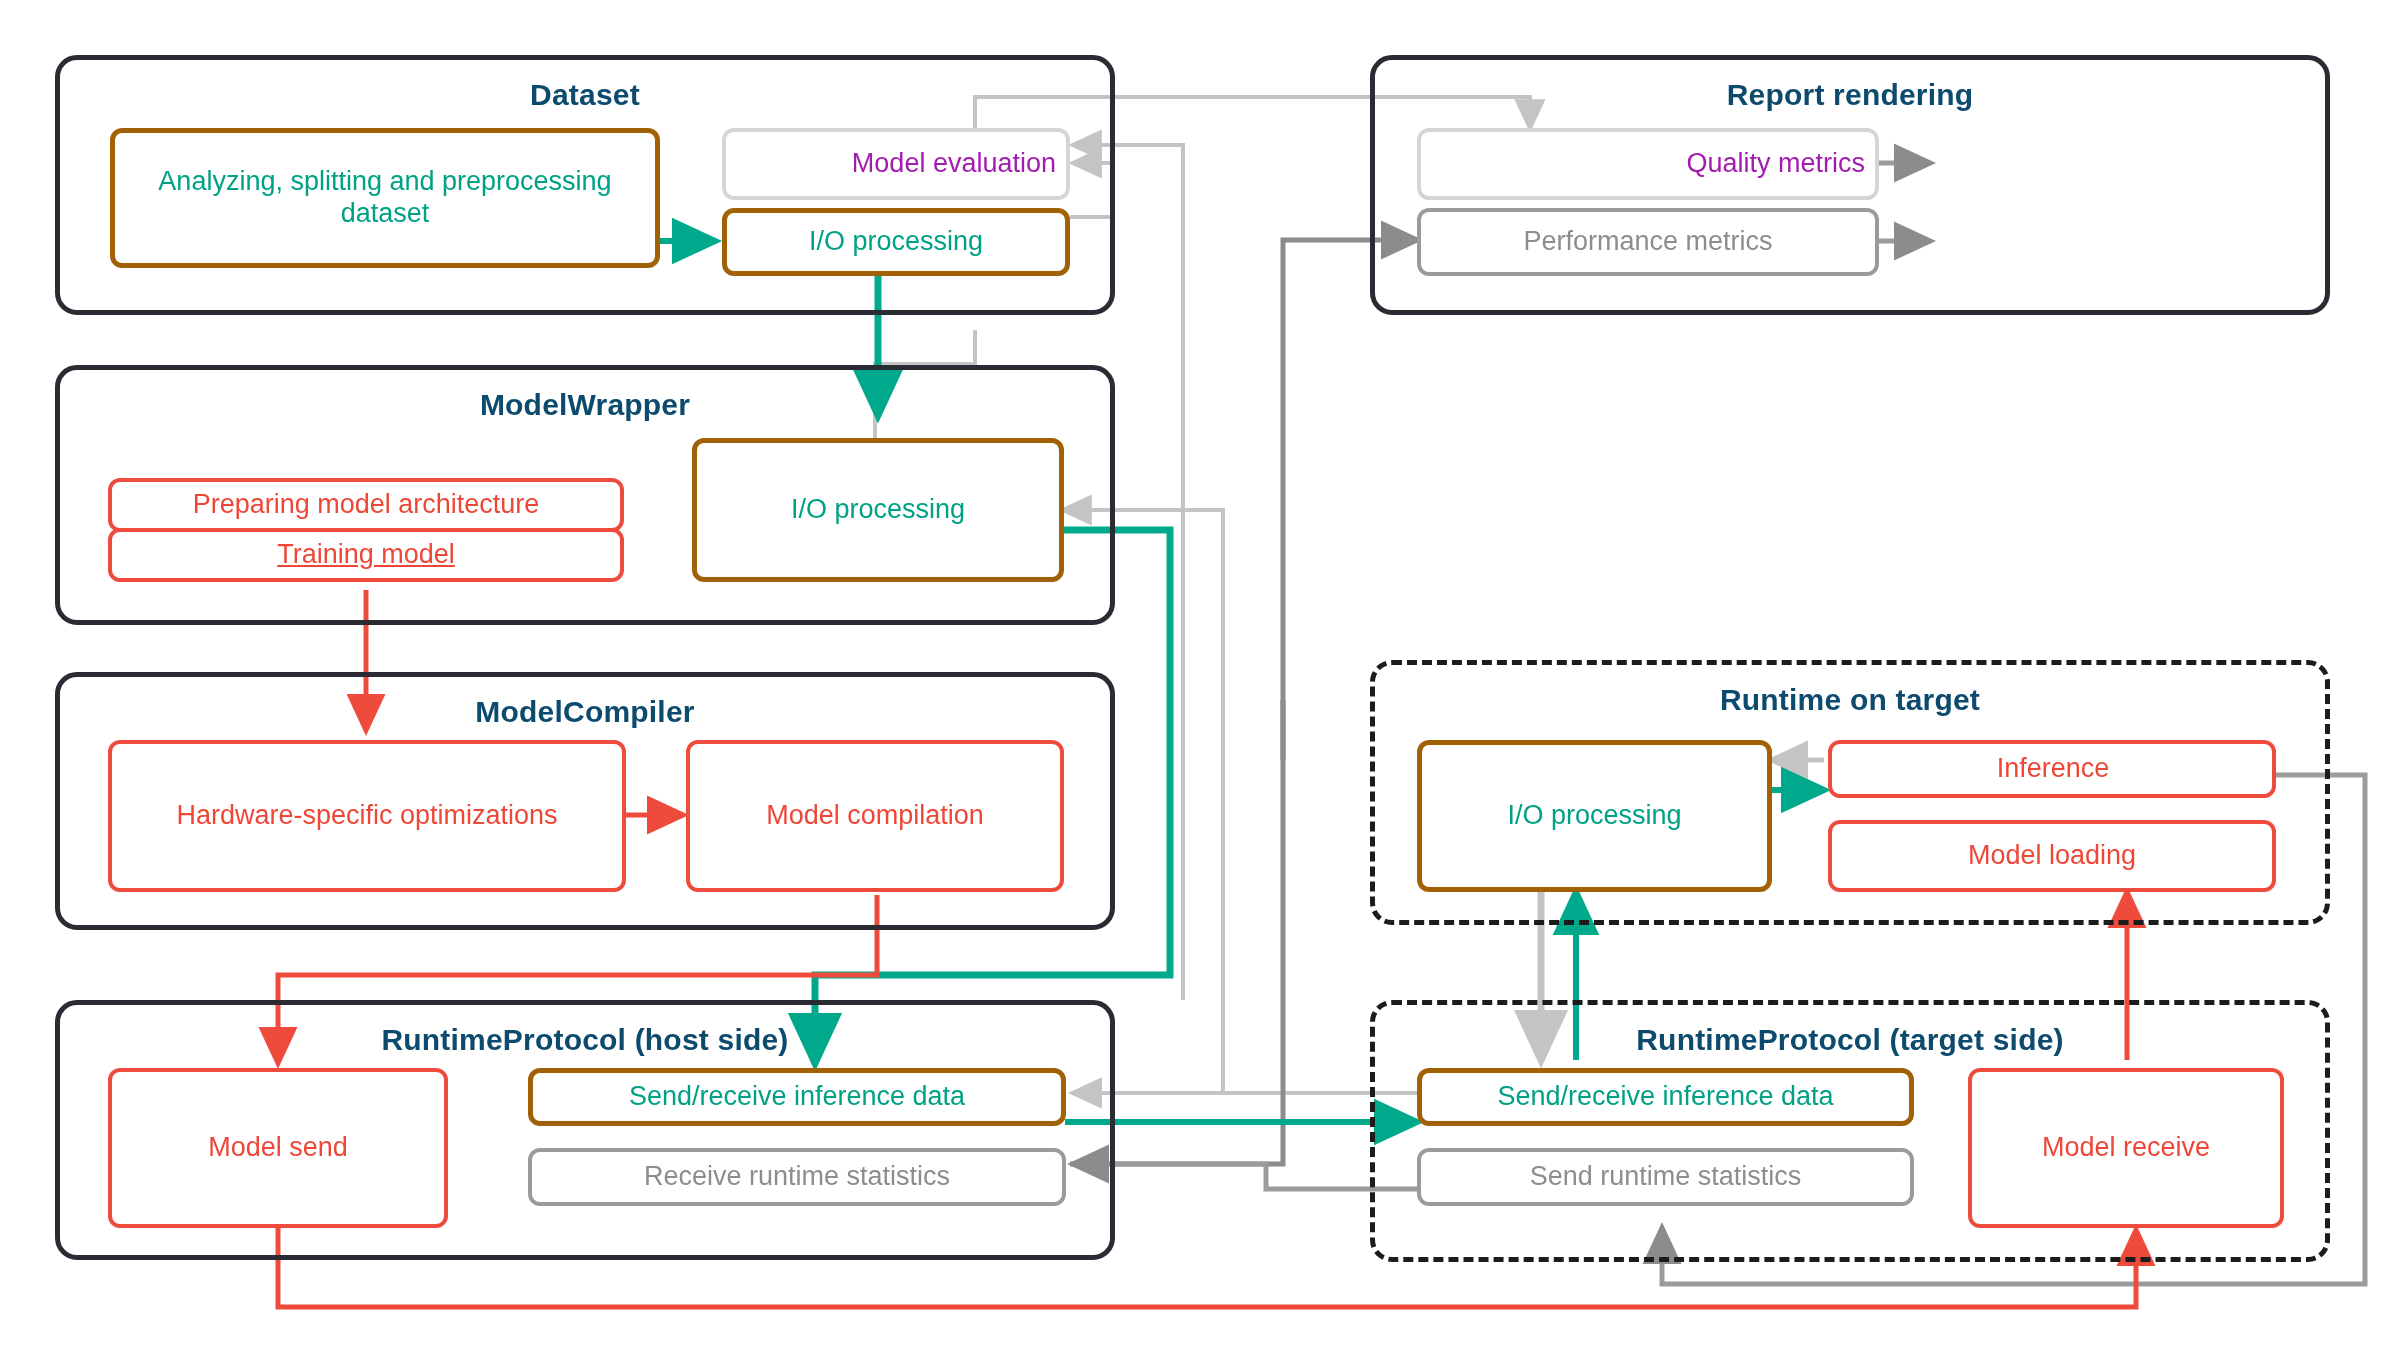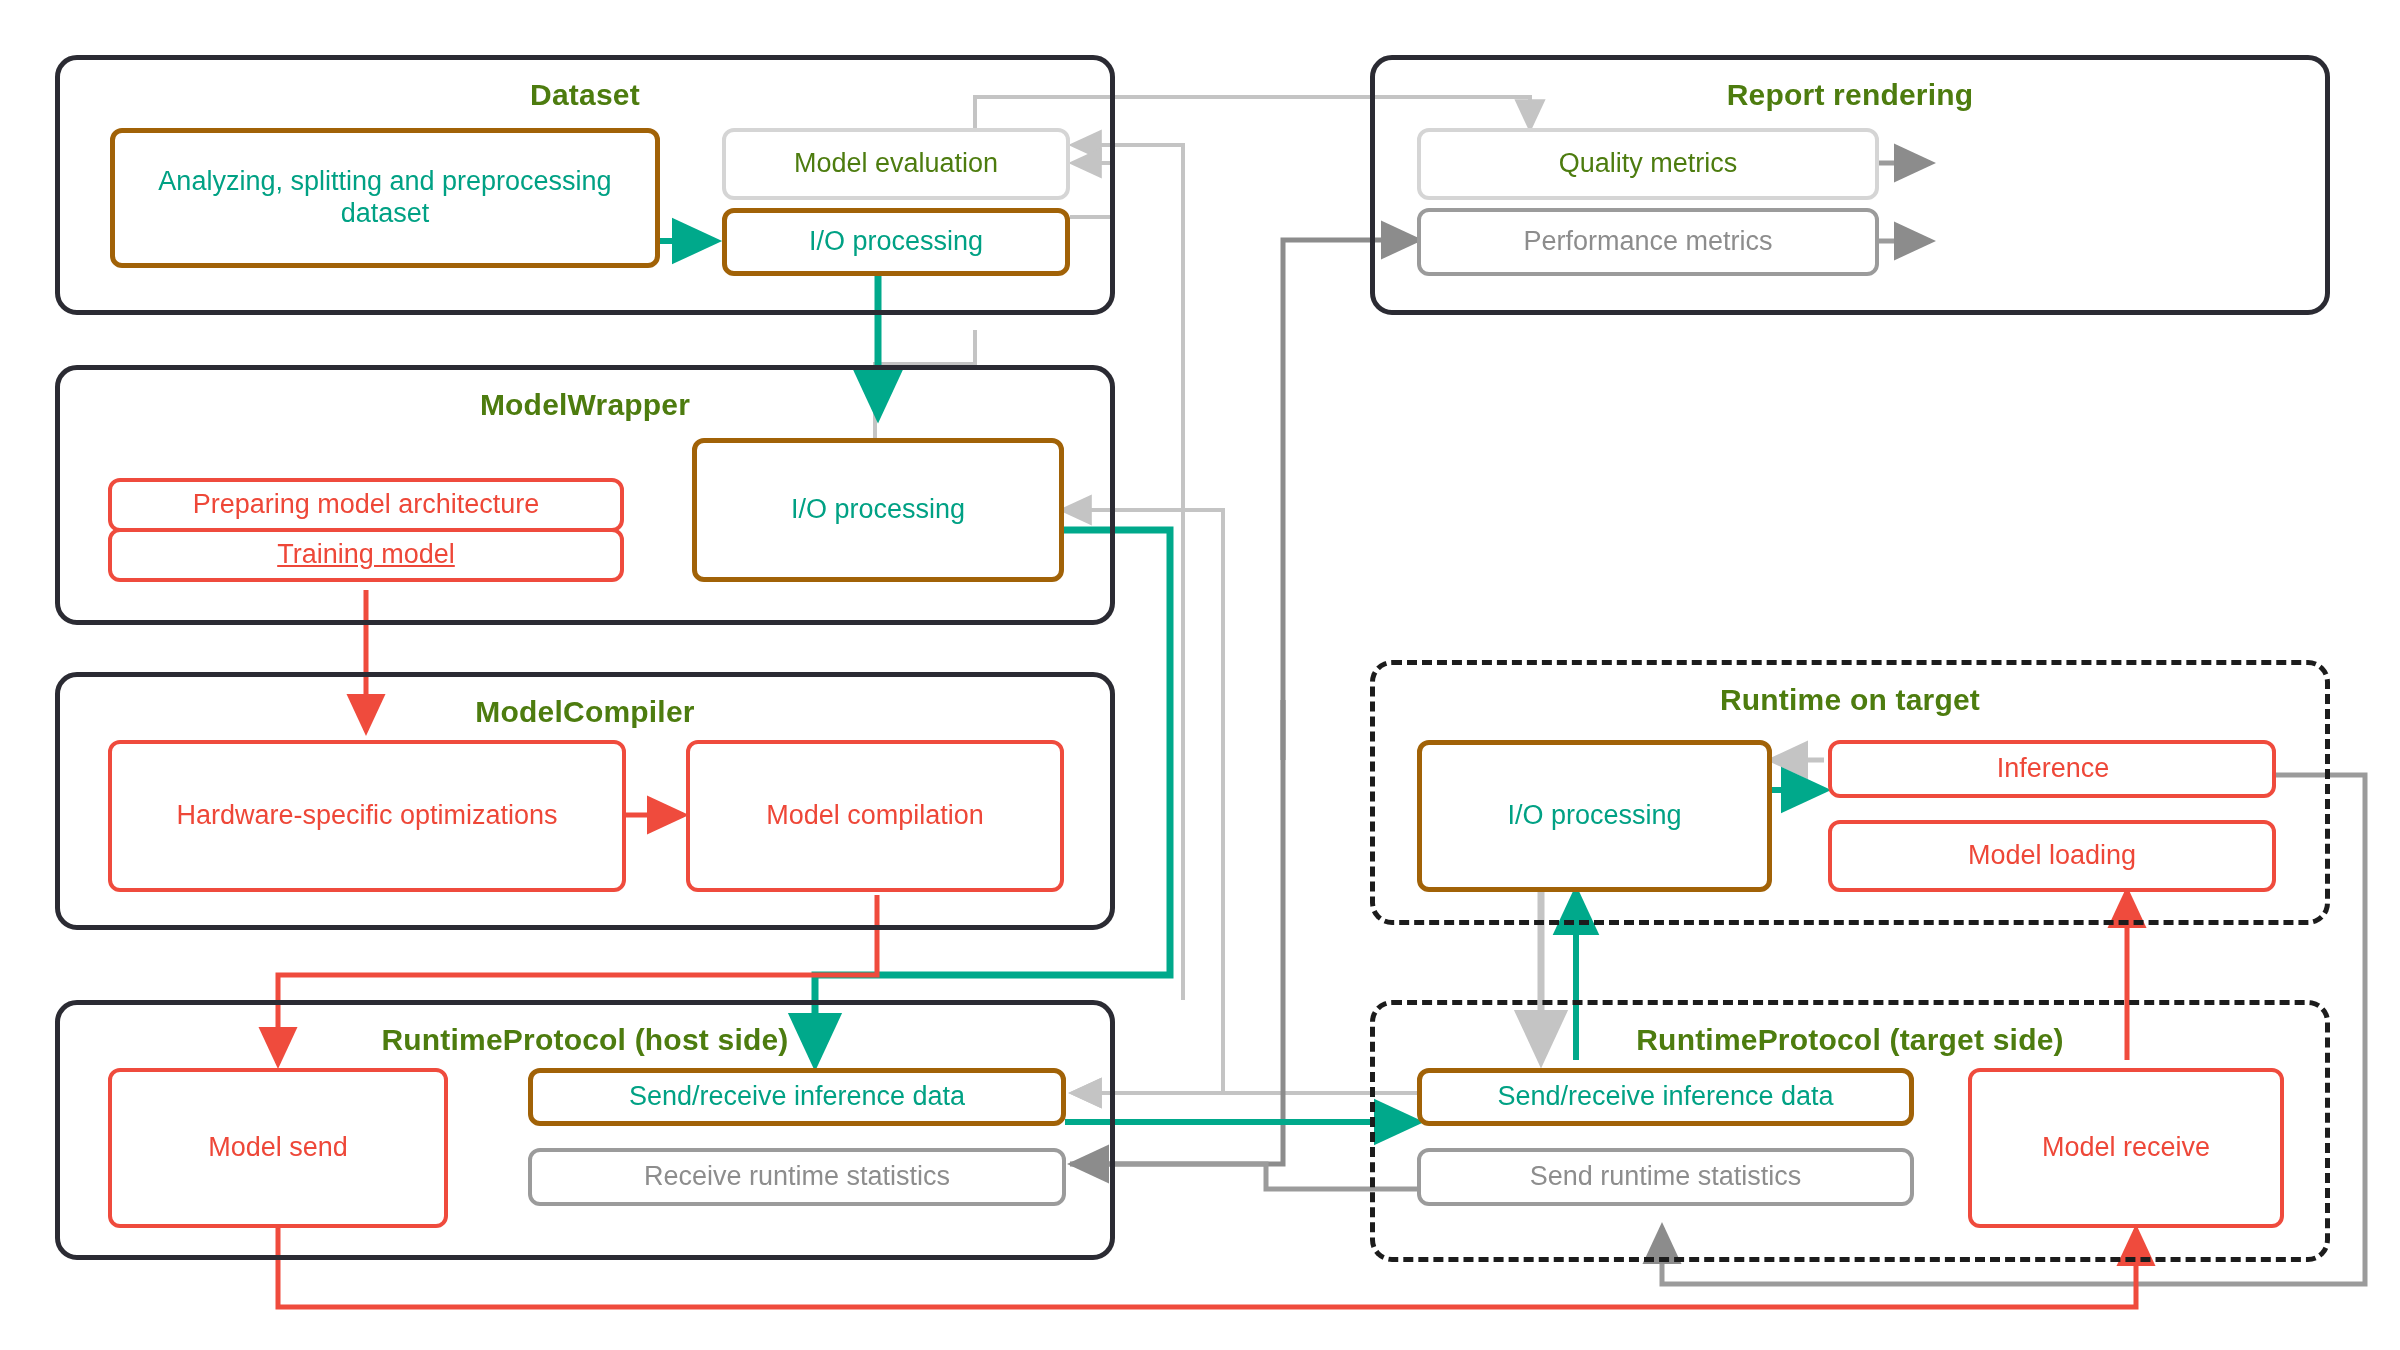--- a/index.html
+++ b/index.html
@@ -2,27 +2,27 @@
 <html><head>
 <meta charset="utf-8">
 <style>
   html,body{margin:0;padding:0;background:#ffffff;}
   body{width:2400px;height:1350px;font-family:"Liberation Sans",sans-serif;overflow:hidden;}
   #stage{position:relative;width:2400px;height:1350px;}
   svg.wires{position:absolute;left:0;top:0;width:2400px;height:1350px;pointer-events:none;}
 
   .panel{position:absolute;box-sizing:border-box;border:5px solid #2b2b33;border-radius:22px;background:transparent;}
   .panel.dashed{border-style:dashed;border-color:#1c1c1c;border-width:5px;}
-  .panel-title{position:absolute;left:0;right:0;top:18px;text-align:center;font-size:30px;font-weight:bold;color:#4d7c0f;letter-spacing:.2px;}
+  .panel-title{position:absolute;left:0;right:0;top:18px;text-align:center;font-size:30px;font-weight:bold;color:#0c4a6e;letter-spacing:.2px;}
 
   .node{position:absolute;box-sizing:border-box;border-radius:12px;display:flex;align-items:center;justify-content:center;text-align:center;background:#fff;font-size:27px;line-height:1.18;padding:4px 10px;}
   .n-teal{border:5px solid #a16207;color:#00a184;}
   .n-red{border:4px solid #ef4b3d;color:#ee4738;}
   .n-gray{border:4px solid #9b9b9b;color:#8d8d8d;}
-  .n-gray-light{border:4px solid #d5d5d5;color:#4d7c0f;}
+  .n-gray-light{border:4px solid #d5d5d5;color:#a21caf;justify-content:flex-end;}
 </style>
 </head>
 <body>
 
 <div id="stage">
 
   <svg class="wires" viewBox="0 0 2400 1350">
     <defs>
       <marker id="ah-teal" markerWidth="9" markerHeight="9" refX="7.2" refY="4.5" orient="auto">
         <path d="M0,0.6 L8.4,4.5 L0,8.4 z" fill="#00a98b"></path>

